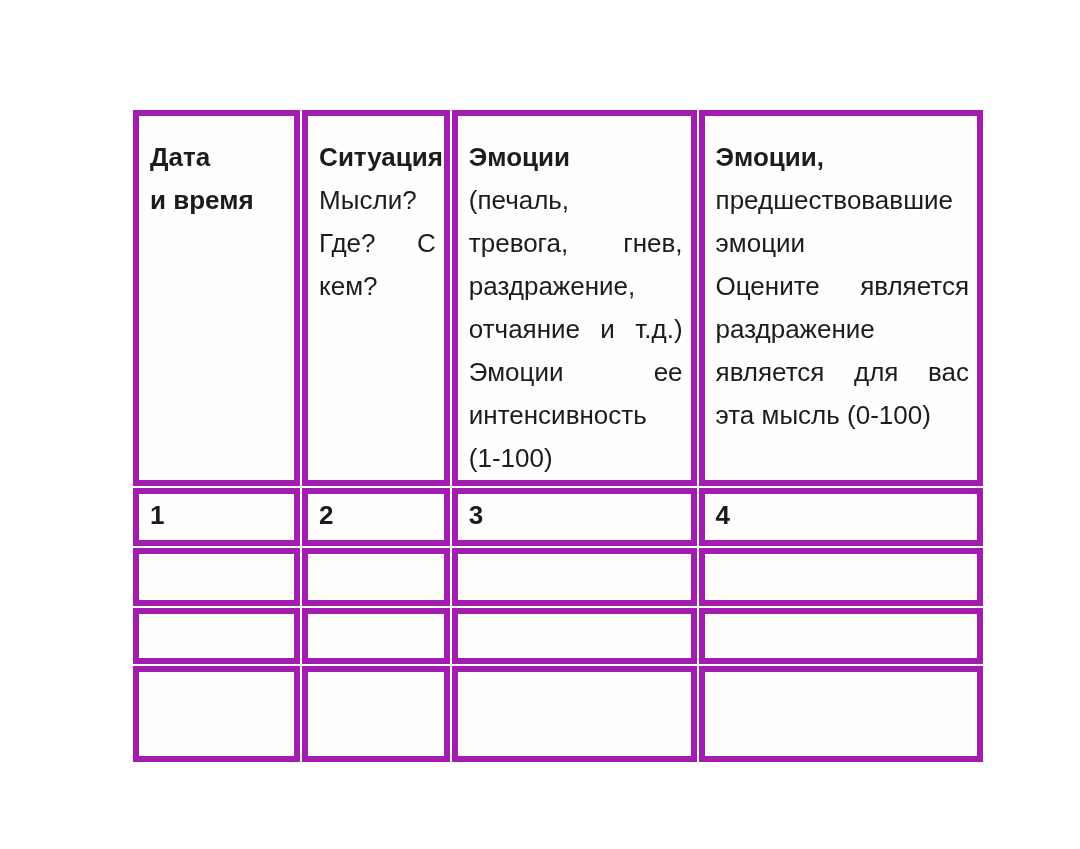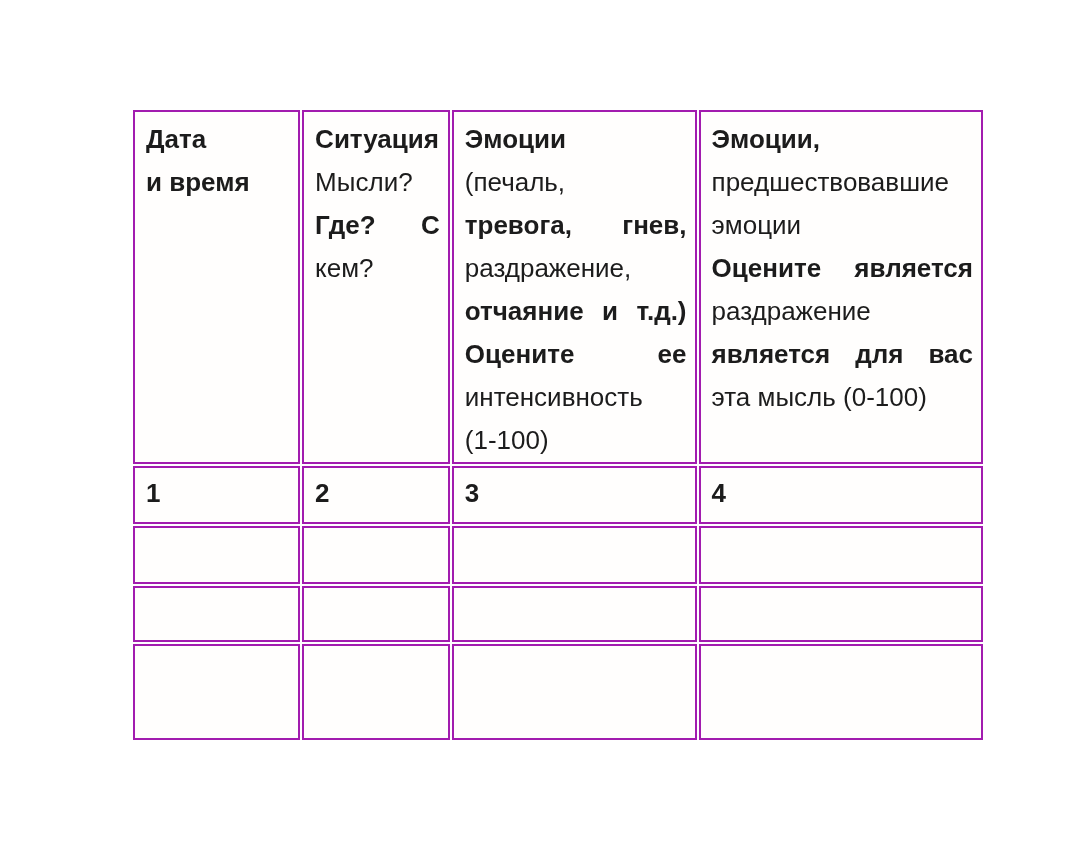--- a/index.html
+++ b/index.html
@@ -20,44 +20,43 @@
     top: 108px;
   }
   table.diary {
     width: 854px;
     table-layout: fixed;
     border-collapse: separate;
     border-spacing: 2px;
   }
   table.diary td {
     box-sizing: border-box;
-    border: 2px solid #a21caf;
+    border: 6px solid #a21caf;
     background: #fffefd;
     vertical-align: top;
     color: #1c1c1c;
-    padding: 6px 8px 0 11px;
+    padding: 20px 8px 0 11px;
     overflow: hidden;
   }
   col.c1 { width: 19.8%; }
   col.c2 { width: 17.5%; }
   col.c3 { width: 29.0%; }
   col.c4 { width: 33.7%; }
 
   tr.header-row td {
     height: 352px;
     font-size: 26px;
     line-height: 43px;
   }
   .line { white-space: nowrap; }
   .line.bold { font-weight: bold; }
   .line.spread {
     text-align: justify;
     text-align-last: justify;
     white-space: normal;
-    font-weight: bold;
   }
   tr.number-row td {
     height: 58px;
     font-size: 26px;
     font-weight: bold;
     vertical-align: middle;
     padding-top: 0;
     padding-bottom: 4px;
   }
   tr.empty-row-1 td { height: 58px; }
@@ -87,21 +86,21 @@
         <div class="line">Мысли?</div>
         <div class="line spread">Где? С</div>
         <div class="line">кем?</div>
       </td>
       <td>
         <div class="line bold">Эмоции</div>
         <div class="line">(печаль,</div>
         <div class="line spread">тревога, гнев,</div>
         <div class="line">раздражение,</div>
         <div class="line spread">отчаяние и т.д.)</div>
-        <div class="line spread">Оцените ее</div>
+        <div class="line spread">Эмоции ее</div>
         <div class="line">интенсивность</div>
         <div class="line">(1-100)</div>
       </td>
       <td>
         <div class="line bold">Эмоции,</div>
         <div class="line">предшествовавшие</div>
         <div class="line">эмоции</div>
         <div class="line spread">Оцените является</div>
         <div class="line">раздражение</div>
         <div class="line spread">является для вас</div>

